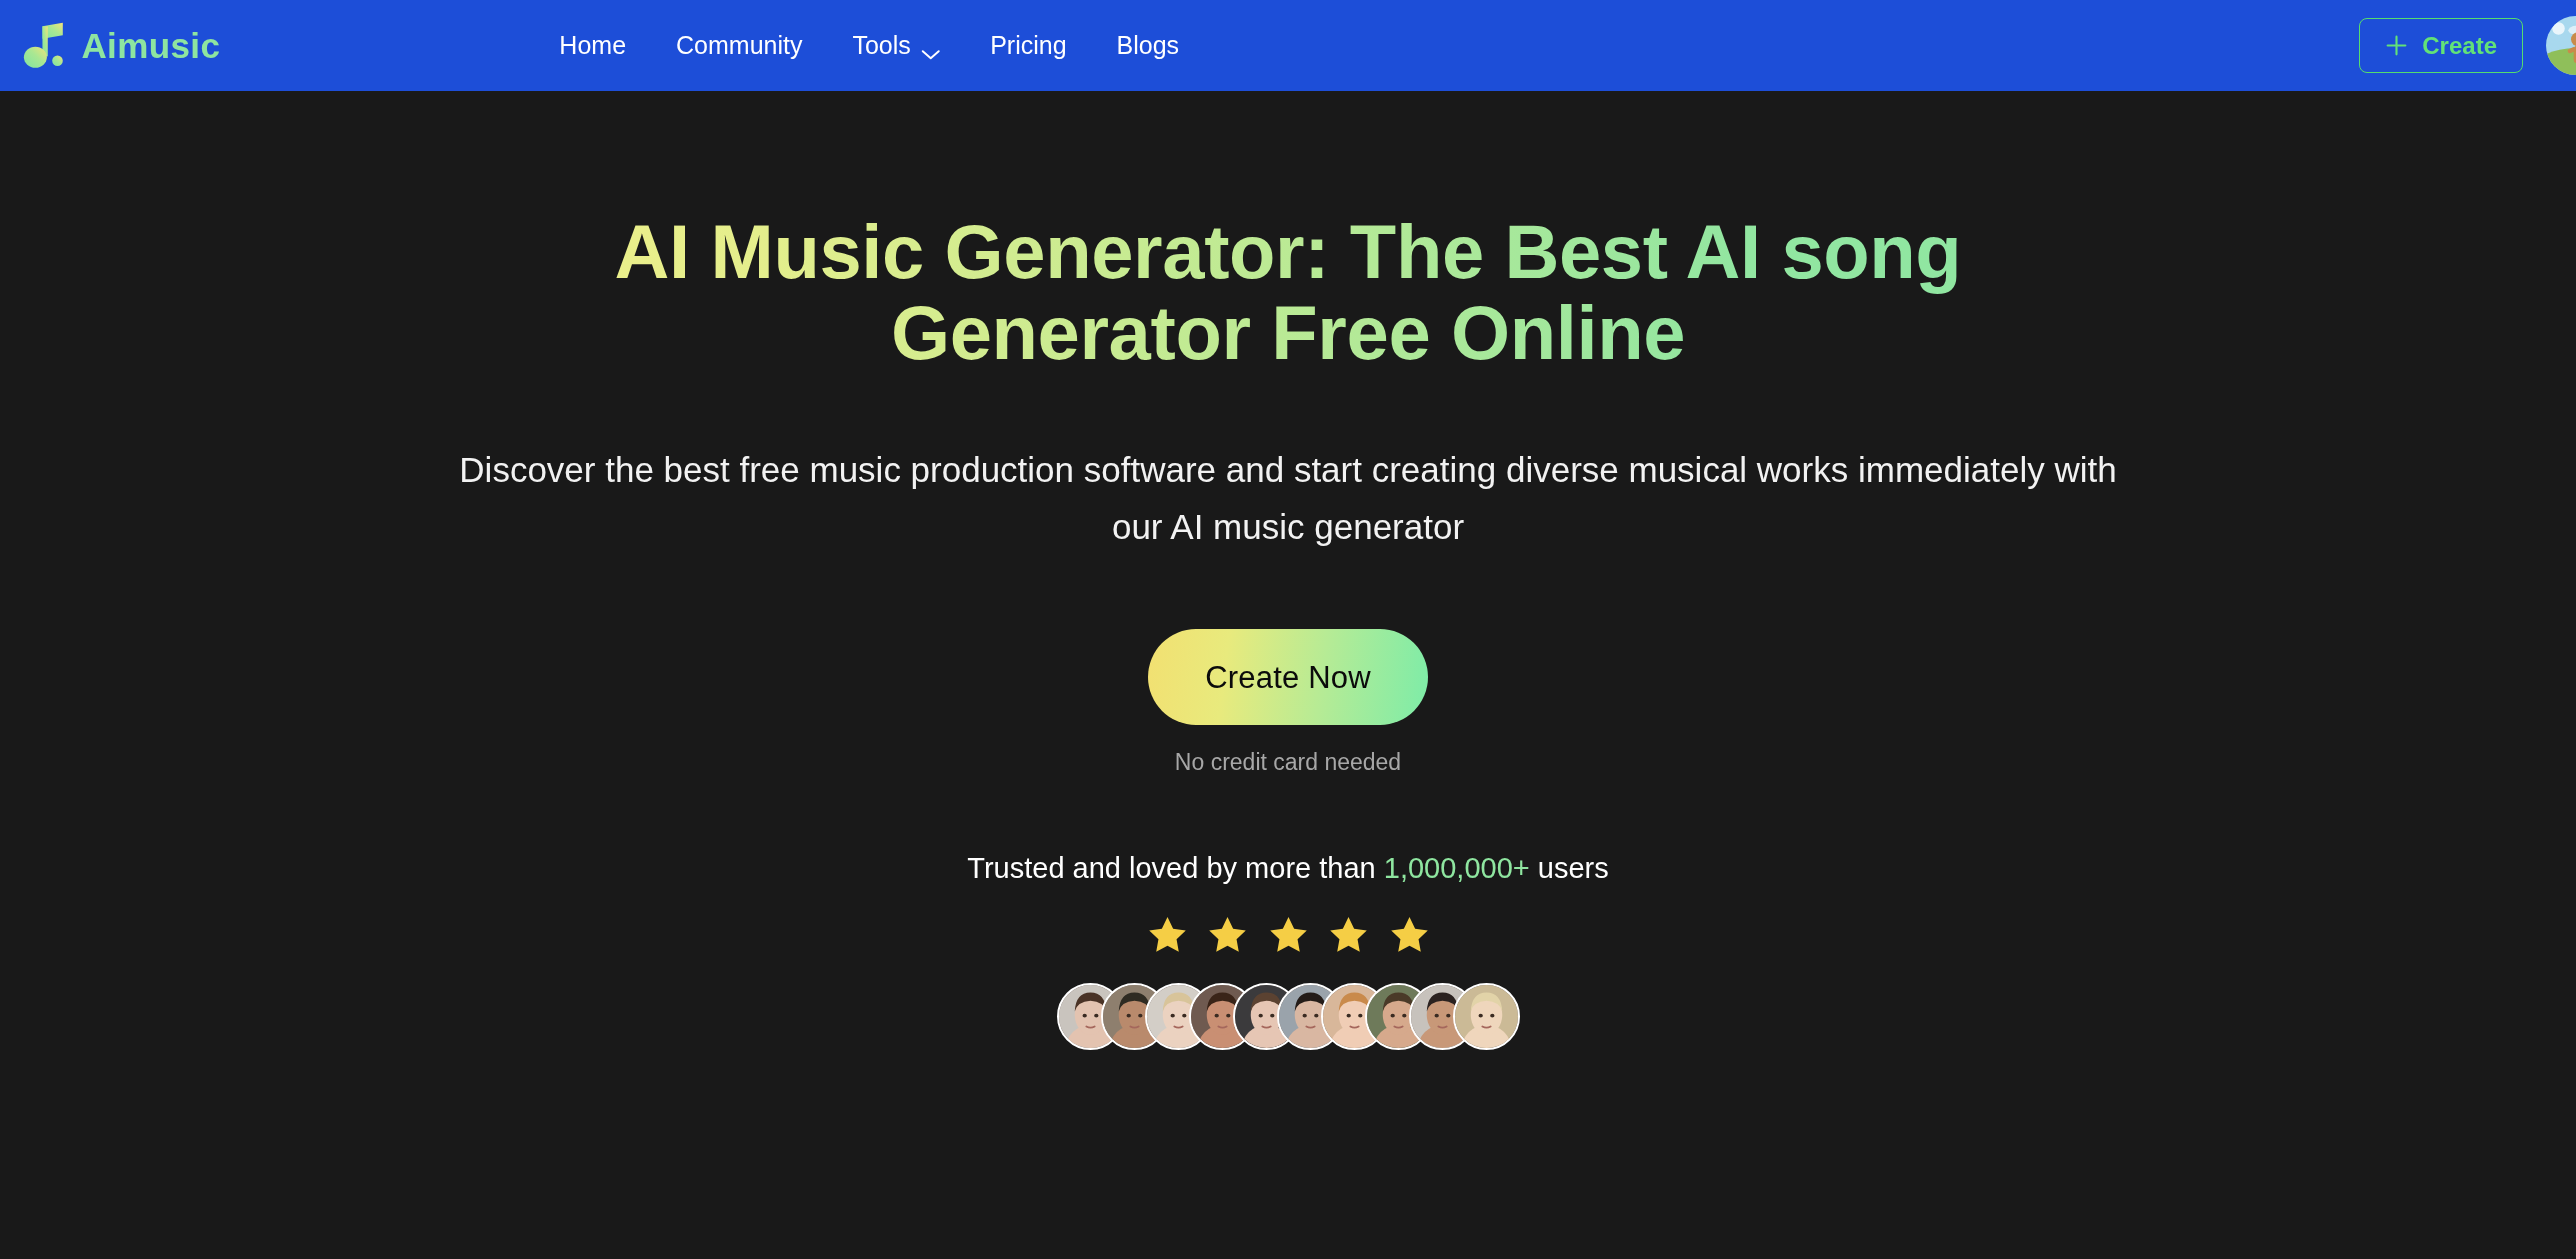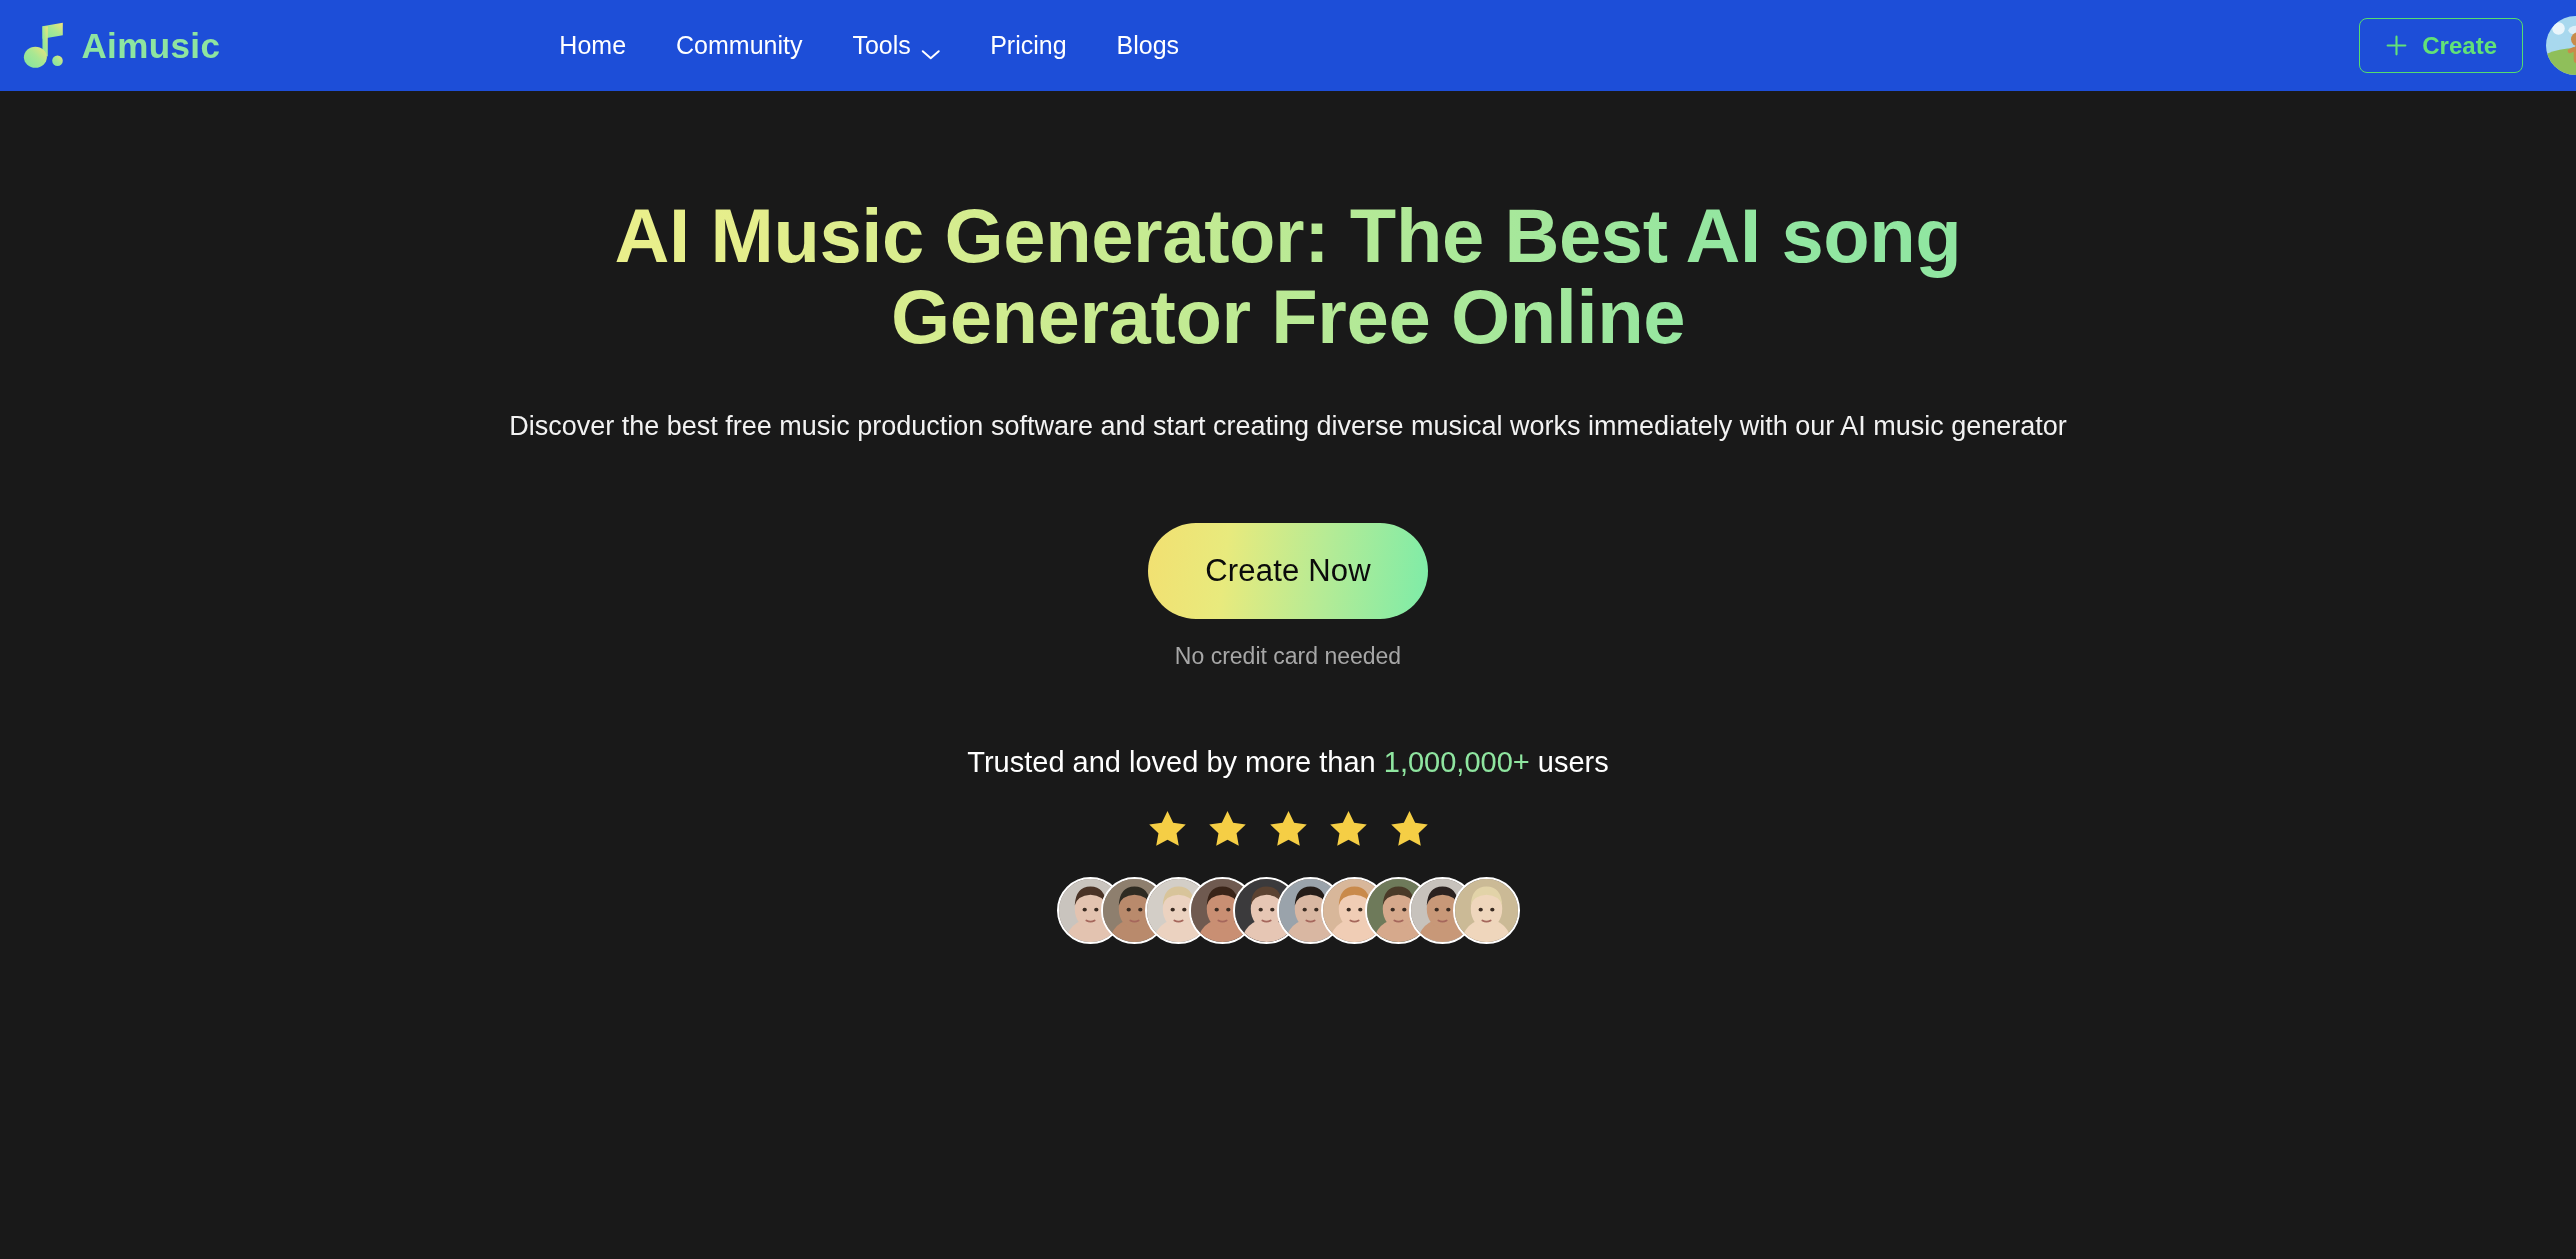--- a/index.html
+++ b/index.html
@@ -106,32 +106,32 @@
     padding-top: 105px;
     text-align: center;
   }
 
   .headline {
     font-size: 76px;
     font-weight: 700;
     line-height: 1.06;
     letter-spacing: -0.4px;
     max-width: 1561px;
-    margin: 0 auto;
+    margin: 16px auto;
     background: linear-gradient(100deg, #EFF08A 0%, #E4EE8C 16%, #BDEA94 48%, #92E6A1 78%, #8FE6A1 100%);
     -webkit-background-clip: text;
     background-clip: text;
     color: transparent;
     -webkit-text-fill-color: transparent;
   }
 
   .subtitle {
-    margin: 48px auto 0;
+    margin: 69px auto 0;
     max-width: 1668px;
-    font-size: 27px;
+    font-size: 35px;
     line-height: 1.62;
     color: #F2F2F2;
     font-weight: 400;
   }
 
   .cta-wrap { margin-top: 74px; }
 
   .cta-btn {
     display: inline-flex;
     align-items: center;

